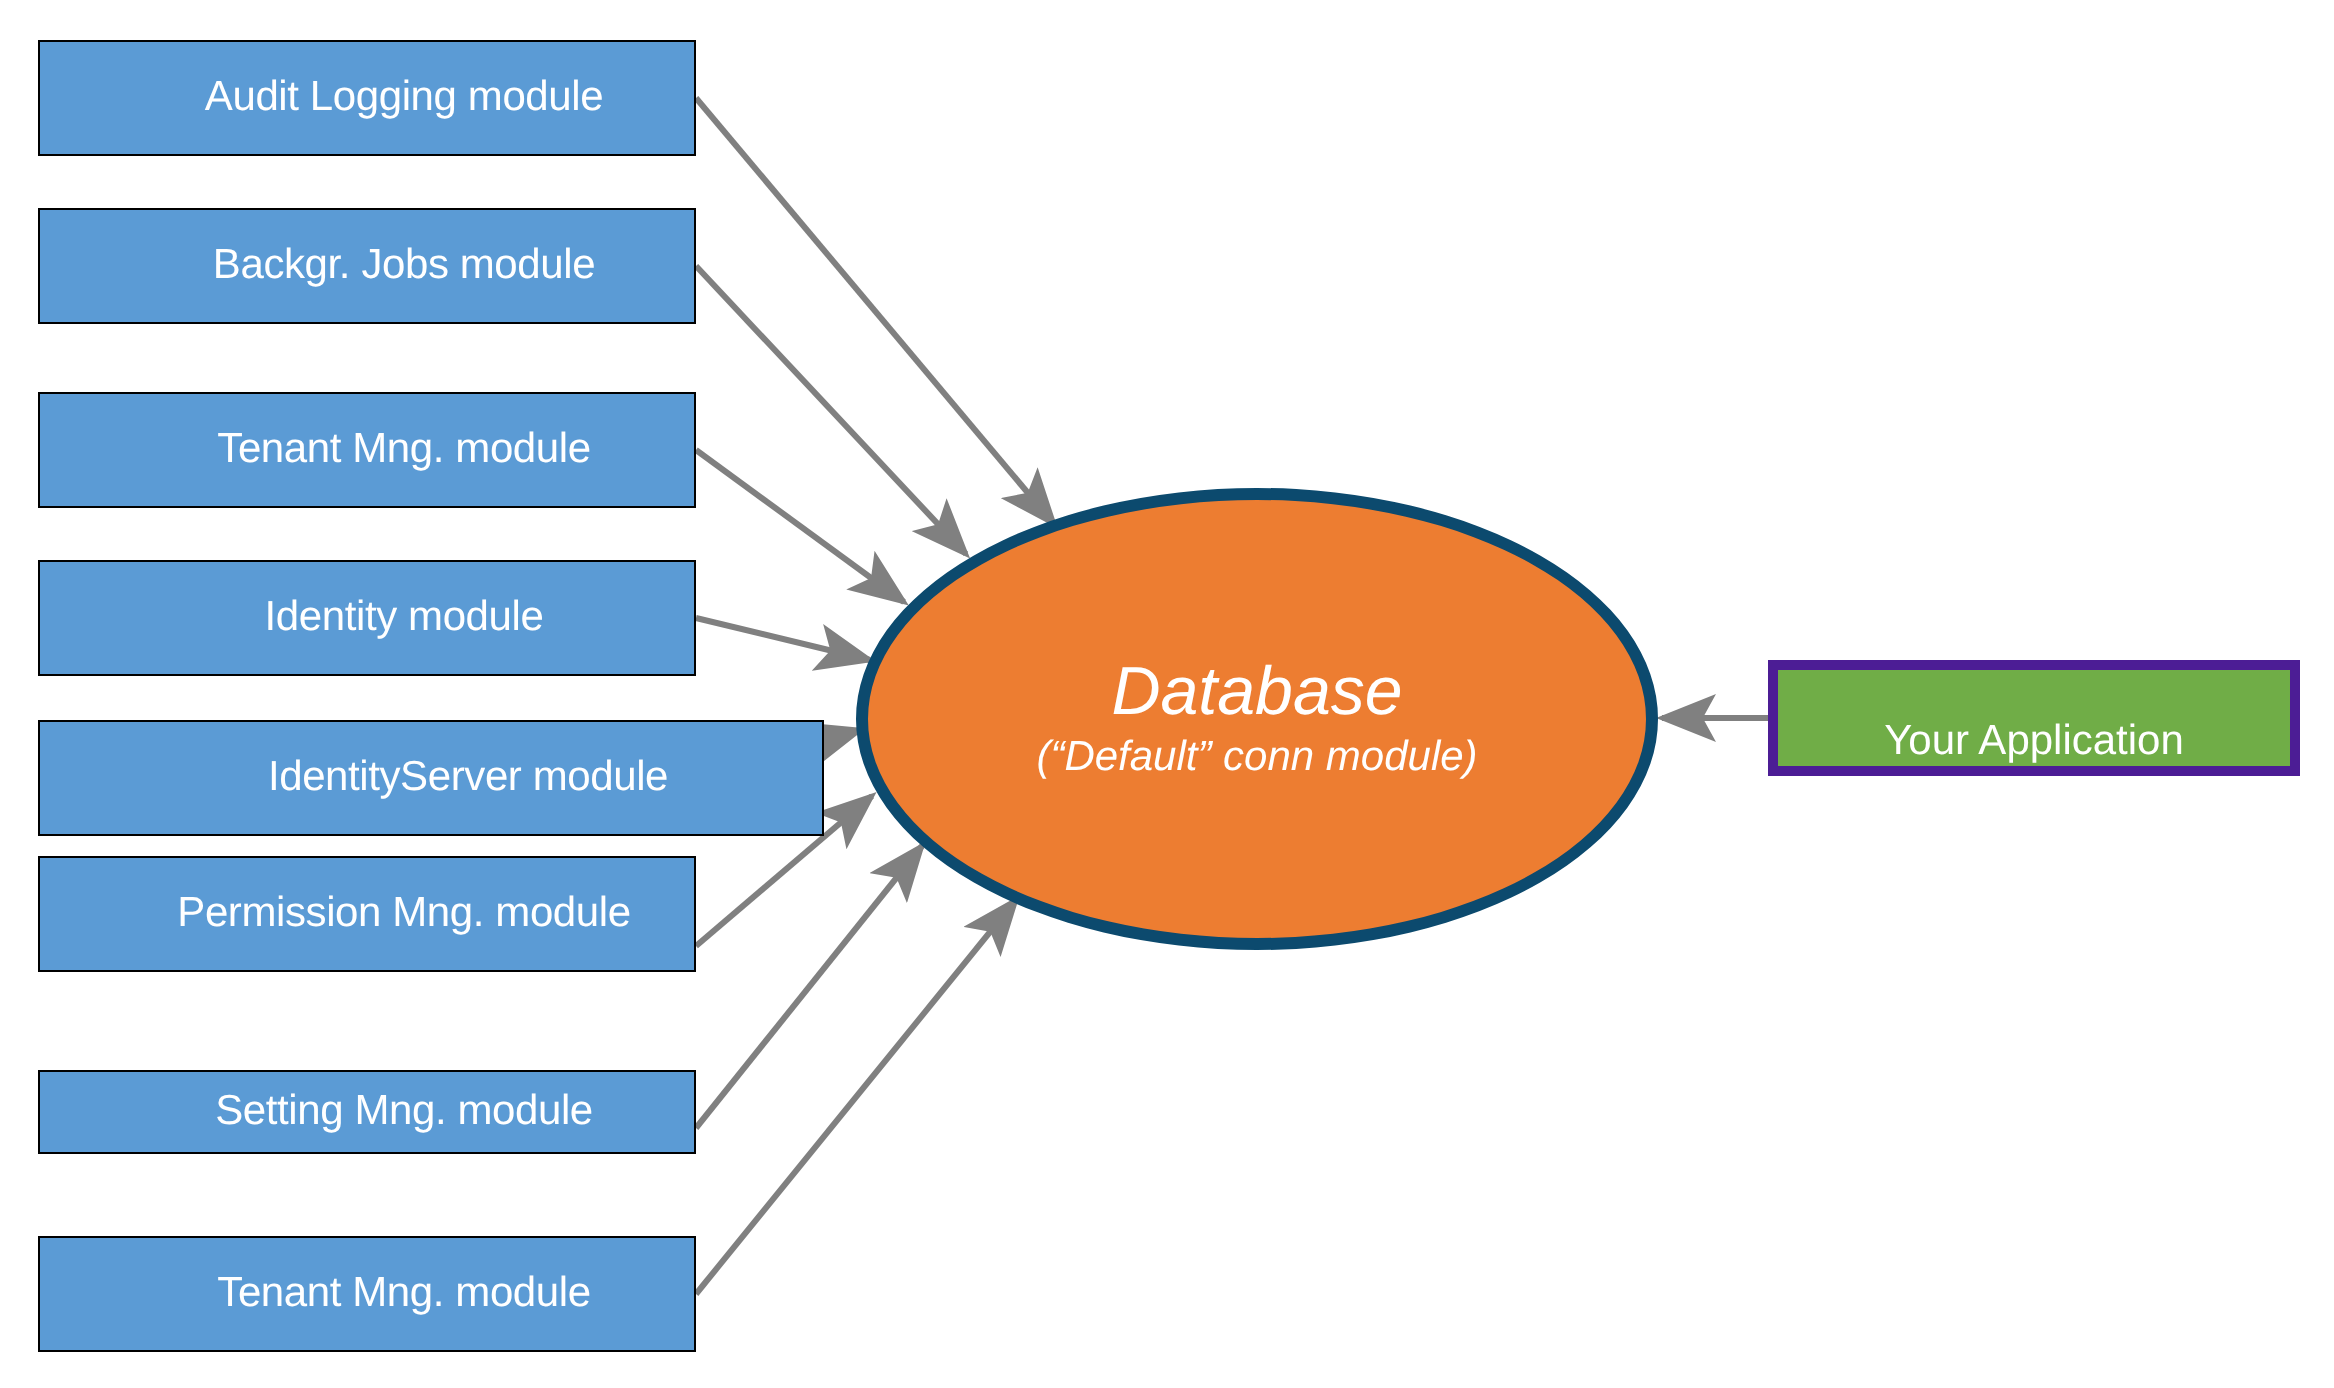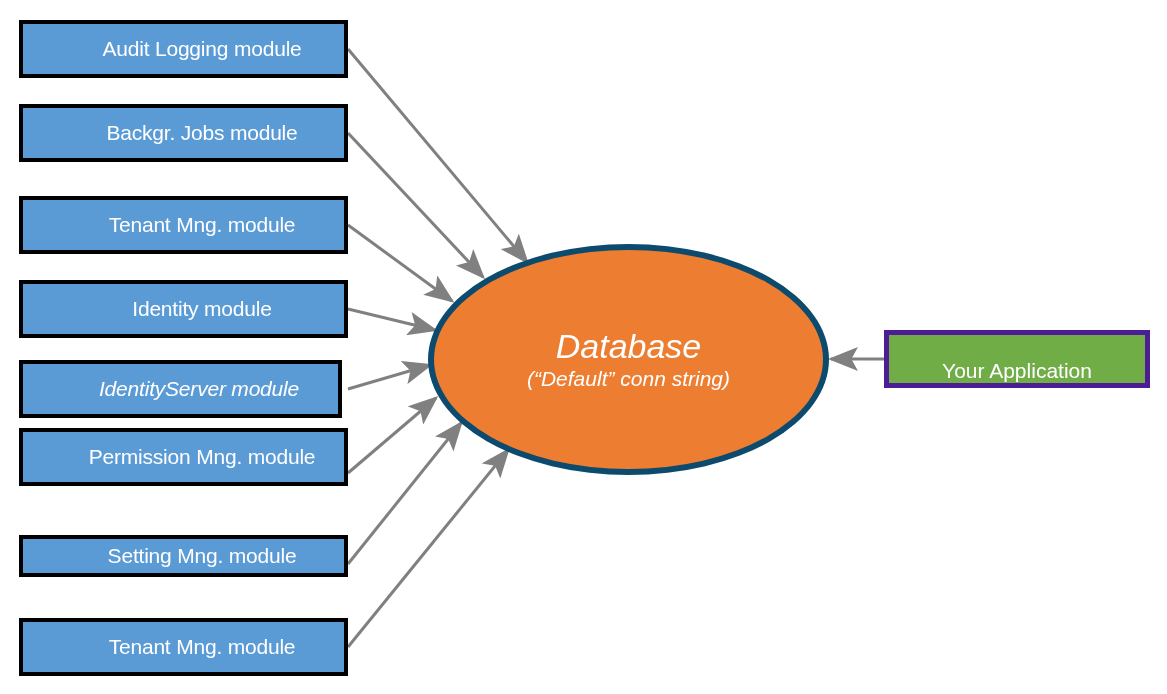--- a/index.html
+++ b/index.html
@@ -26,21 +26,21 @@
     height: 694px;
     pointer-events: none;
   }
   .module-box {
     position: absolute;
     left: 19px;
     width: 329px;
     height: 58px;
     box-sizing: border-box;
     background: #5B9BD5;
-    border: 4px solid #000000;
+    border: 1px solid #000000;
     display: flex;
     align-items: center;
     justify-content: center;
     color: #ffffff;
     font-size: 21px;
     font-family: "Liberation Sans", sans-serif;
     letter-spacing: -0.2px;
     white-space: nowrap;
     padding-left: 37px;
   }
@@ -122,36 +122,36 @@
       </div>
       <div class="module-box" style="left: 19px; top: 104px; width: 329px; height: 58px;">
         <span>Backgr. Jobs module</span>
       </div>
       <div class="module-box" style="left: 19px; top: 196px; width: 329px; height: 58px;">
         <span>Tenant Mng. module</span>
       </div>
       <div class="module-box" style="left: 19px; top: 280px; width: 329px; height: 58px;">
         <span>Identity module</span>
       </div>
-      <div class="module-box" style="left: 19px; top: 360px; width: 323px; height: 58px; font-style: italic;">
+      <div class="module-box" style="left: 19px; top: 360px; width: 393px; height: 58px;">
         <span>IdentityServer module</span>
       </div>
       <div class="module-box" style="left: 19px; top: 428px; width: 329px; height: 58px;">
         <span>Permission Mng. module</span>
       </div>
       <div class="module-box" style="left: 19px; top: 535px; width: 329px; height: 42px;">
         <span>Setting Mng. module</span>
       </div>
       <div class="module-box" style="left: 19px; top: 618px; width: 329px; height: 58px; justify-content: center;">
         <span>Tenant Mng. module</span>
       </div>
     </div>
 
   <div class="db-ellipse">
     <div class="db-title">Database</div>
-    <div class="db-subtitle">(“Default” conn string)</div>
+    <div class="db-subtitle">(“Default” conn module)</div>
   </div>
 
   <div class="app-box">
     <span>Your Application</span>
   </div>
 
 </div>
 
 </body></html>

